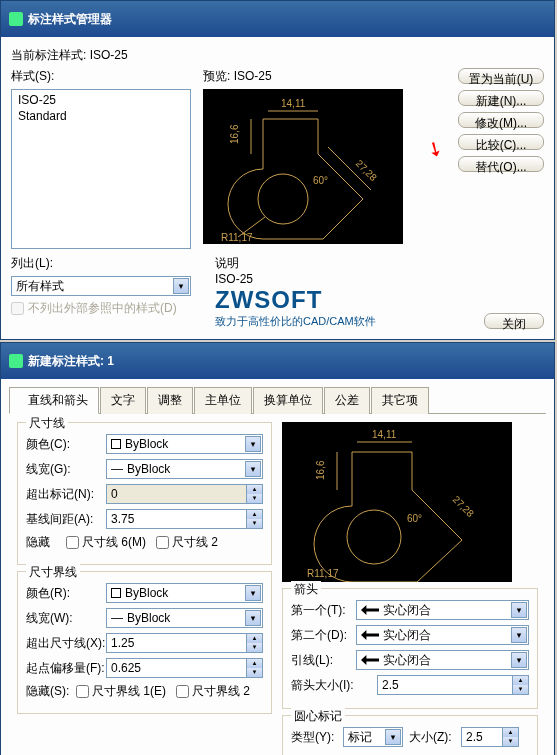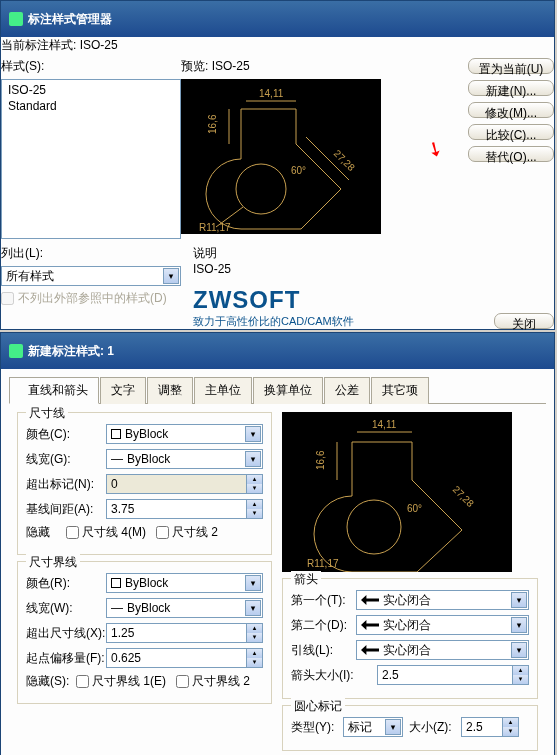--- a/index.html
+++ b/index.html
@@ -6,25 +6,25 @@
 body { background: #d4d0c8; width: 557px; }
 
 
 .window { border: 1px solid #1c4576; background: #ece9d8; }
 .titlebar { background: linear-gradient(to bottom, #3a6ea5, #1d4a8f); color: white; padding: 4px 8px; display: flex; align-items: center; height: 36px; }
 .titlebar-icon { width: 14px; height: 14px; margin-right: 5px; background: #4e8; border-radius: 2px; }
 .titlebar-text { flex: 1; font-weight: bold; }
 
 
 .dlg1 { width: 555px; }
-.dlg1-body { background: #fdfdfd; position: relative; }
+.dlg1-body { padding: 10px; background: #fdfdfd; position: relative; }
 .label { margin-bottom: 4px; display: block; }
 .listbox { width: 180px; height: 160px; background: white; border: 1px solid #7b9ebd; padding: 2px; }
 .listbox div { padding: 1px 4px; }
-.row { display: flex; }
+.row { display: flex; gap: 12px; }
 .preview-area { flex: 1; }
 .preview { width: 200px; height: 155px; background: black; position: relative; }
 .btn-col { display: flex; flex-direction: column; gap: 6px; align-items: flex-end; }
 .btn { width: 86px; height: 16px; background: linear-gradient(to bottom, #fff, #e8e4d8); border: 1px solid #aca899; border-radius: 7px; text-align: center; line-height: 20px; cursor: pointer; }
 .arrow { position: absolute; top: 100px; right: 110px; color: red; font-size: 20px; transform: rotate(30deg); }
 .select { width: 180px; height: 20px; background: white; border: 1px solid #7b9ebd; padding: 0 4px; }
 .checkbox-row { display: flex; align-items: center; gap: 4px; margin-top: 4px; color: #aca899; }
 .checkbox-row input { width: 13px; height: 13px; }
 .logo { font-family: Arial; font-size: 24px; font-weight: bold; color: #0a528c; letter-spacing: 1px; }
 .logo-sub { color: #0a528c; font-size: 11px; }
@@ -113,21 +113,21 @@
           <span class="combo-arrow">▾</span>
         </div>
         <div class="checkbox-row">
           <input type="checkbox" disabled="" style="">
           <span>不列出外部参照中的样式(D)</span>
         </div>
       </div>
       <div>
         <div>说明</div>
         <div>ISO-25</div>
-        <div style="margin-top:10px;">
+        <div style="margin-top:0;">
           <div class="logo">ZWSOFT</div>
           <div class="logo-sub">致力于高性价比的CAD/CAM软件</div>
         </div>
       </div>
       <div style="flex:1;"></div>
       <div style="align-self:flex-end;">
         <div class="btn" style="width:60px;">关闭</div>
       </div>
     </div>
   </div>
@@ -186,21 +186,21 @@
                 <span class="spinner-btns">
                   <span>▴</span>
                   <span>▾</span>
                 </span>
               </div>
           </div>
           <div class="form-row">
             <label style="width:40px;">隐藏</label>
             <span class="cb-inline">
                 <input type="checkbox" style="">
-                <span>尺寸线 4(M)</span>
+                <span>尺寸线 6(M)</span>
               </span>
             <span class="cb-inline">
                 <input type="checkbox" style="">
                 <span>尺寸线 2</span>
               </span>
           </div>
         </div>
 
         <div class="fieldset">
           <span class="fieldset-title">尺寸界线</span>

